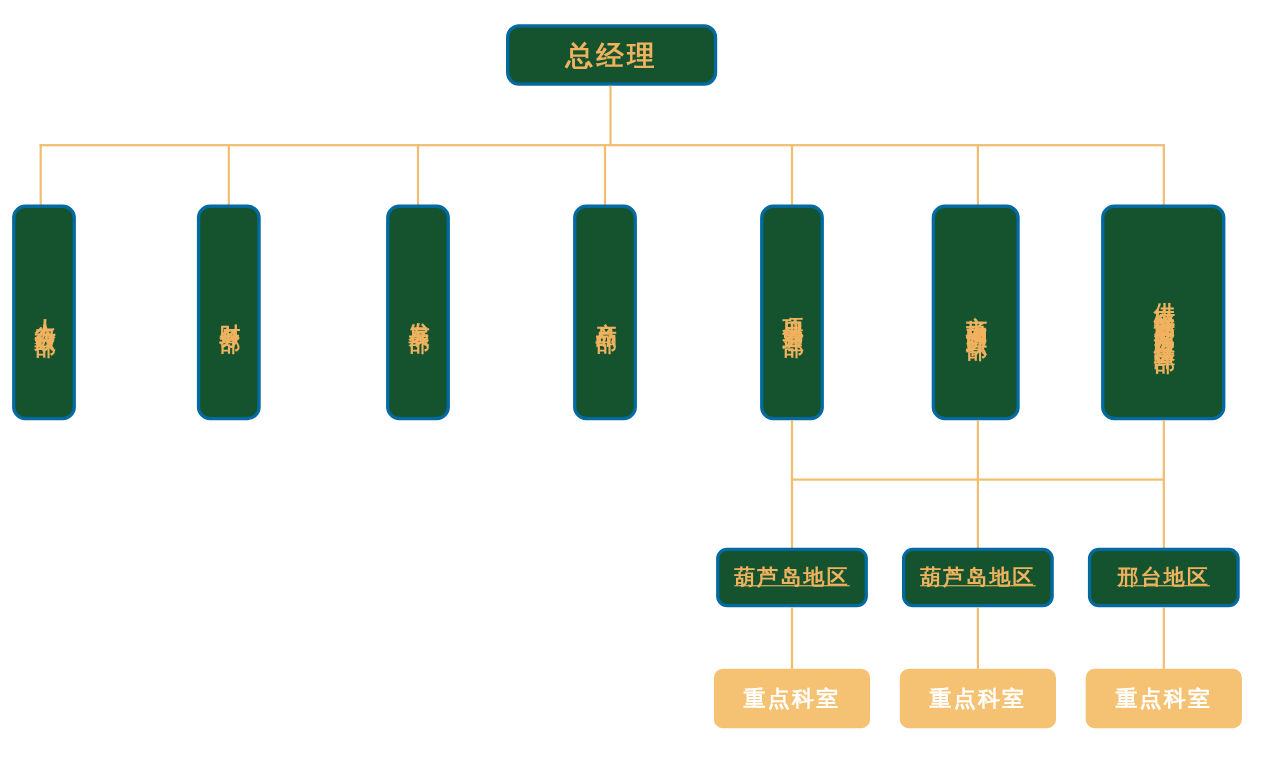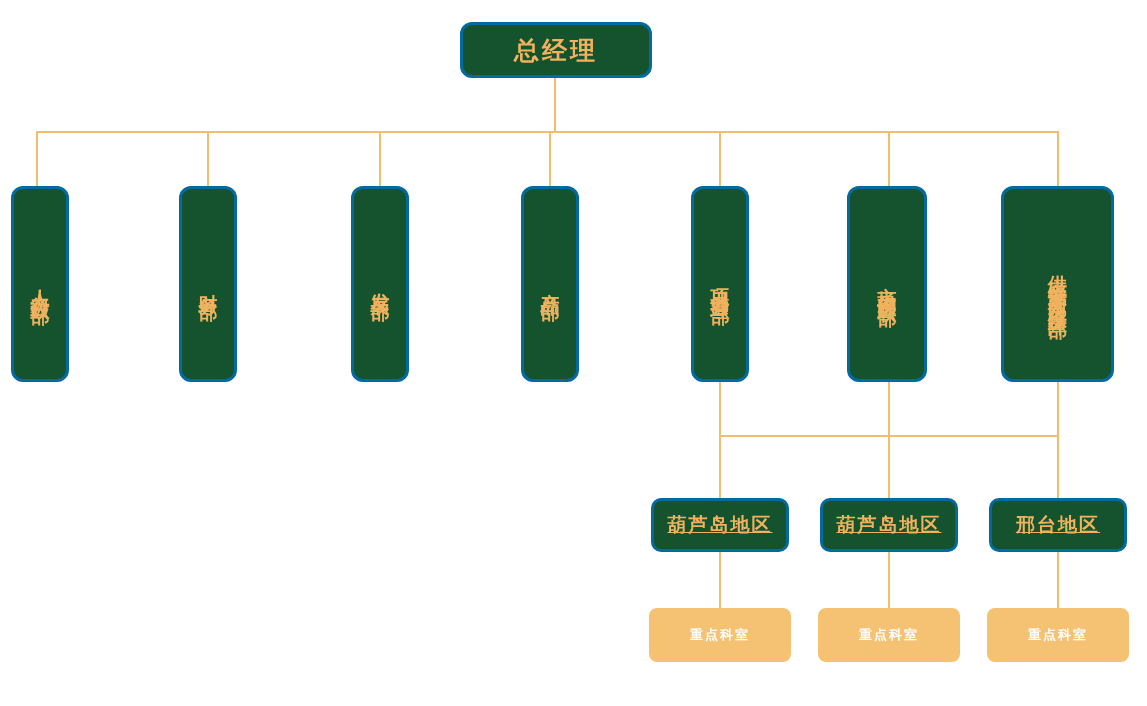--- a/index.html
+++ b/index.html
@@ -94,21 +94,21 @@
   }
 
   
   .node-region {
     font-size: 19px;
     letter-spacing: 2px;
     border-radius: 10px;
     text-decoration: underline;
   }
   .node-leaf {
-    font-size: 13px;
+    font-size: 20px;
     letter-spacing: 2px;
     border-radius: 8px;
   }
 </style>
 </head>
 <body>
 
 <div id="chart-root">
 
   <div class="node node-root" style="left:460px; top:22px; width:192px; height:56px;">

